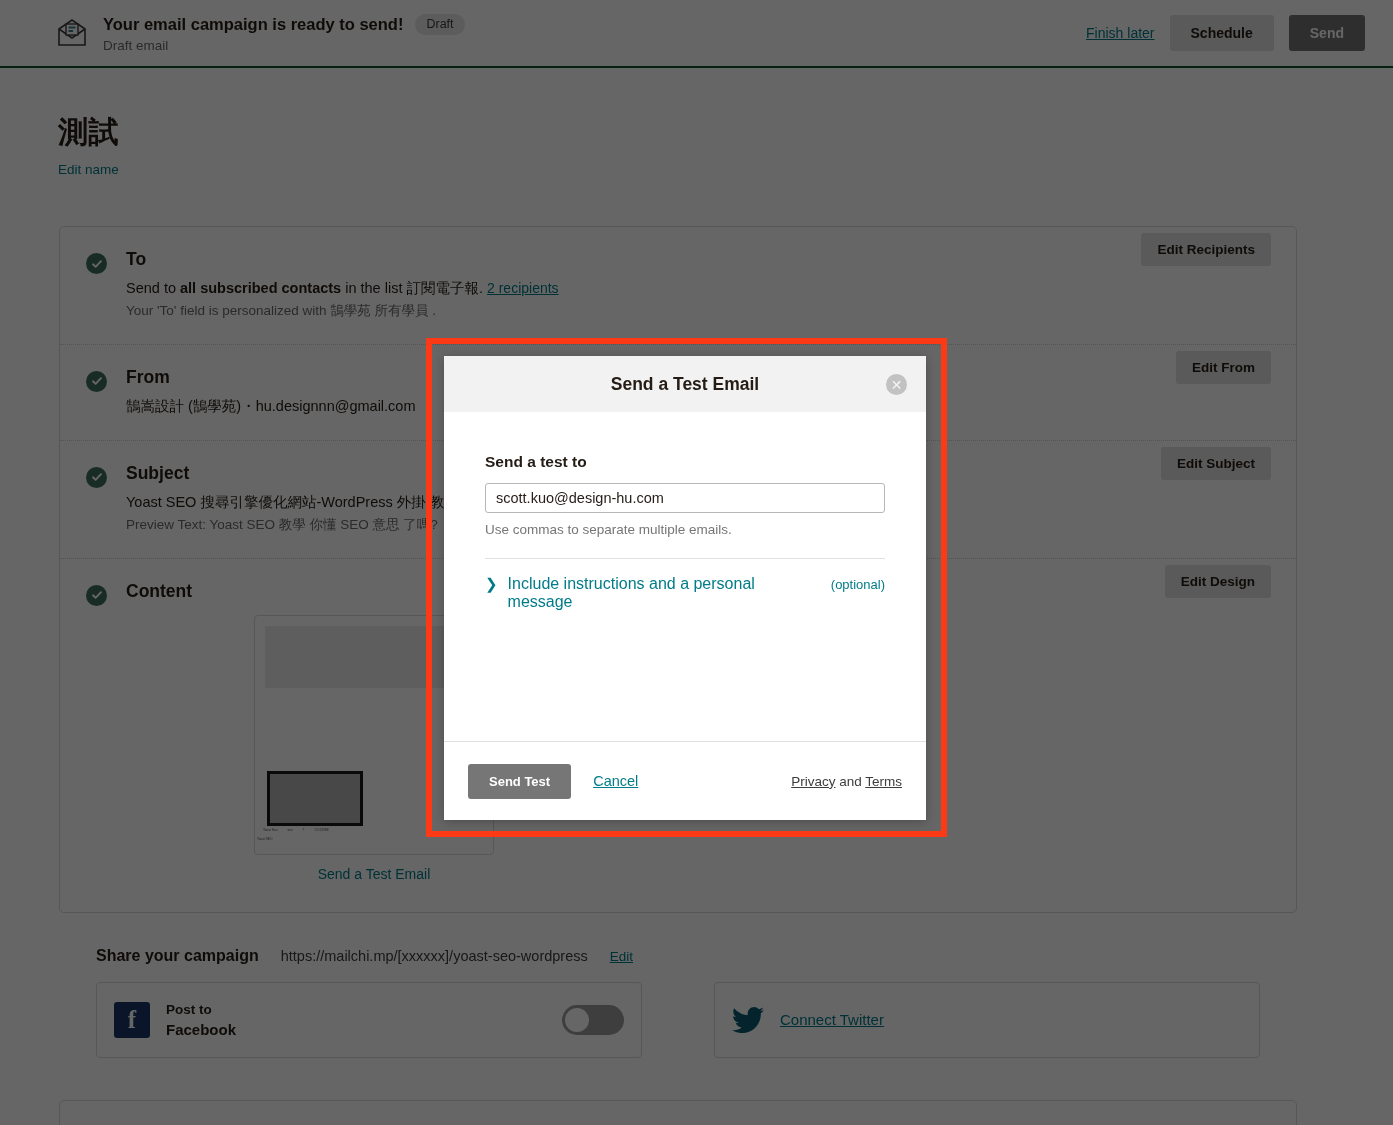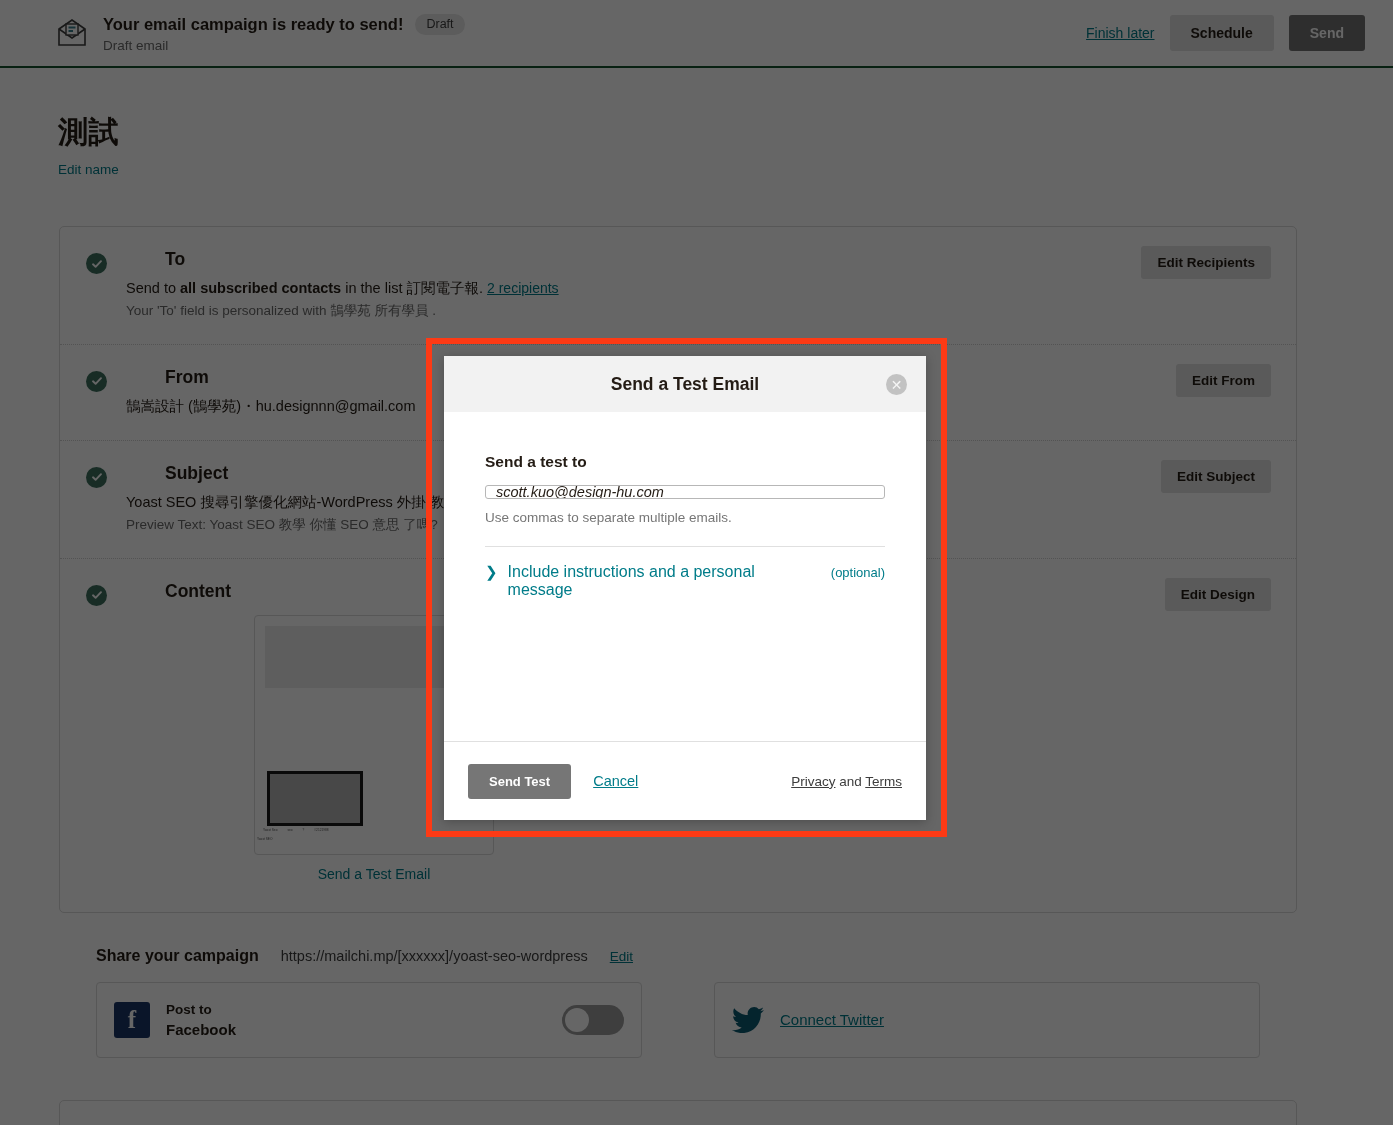--- a/index.html
+++ b/index.html
@@ -74,26 +74,26 @@
   }
   .section:last-child { border-bottom: none; }
   .check {
     width: 21px; height: 21px; flex: 0 0 21px;
     border-radius: 50%; background: #3d6f5e;
     display: flex; align-items: center; justify-content: center;
     margin-top: 4px; margin-right: 19px;
   }
   .check svg { width: 12px; height: 12px; }
   .sec-body { flex: 1; min-width: 0; }
-  .sec-title { font-size: 17.5px; font-weight: bold; color: #241c15; margin-bottom: 7px; margin-left: 39px; }
+  .sec-title { font-size: 17.5px; font-weight: bold; color: #241c15; margin-bottom: 7px; }
   .sec-line { font-size: 14.5px; color: #241c15; line-height: 1.6; }
   .sec-line.muted { color: #6a6a6a; font-size: 13.5px; }
   .sec-line b { font-weight: bold; }
   .sec-edit-btn {
-    position: absolute; right: 25px; top: 19px;
+    position: absolute; right: 25px; top: 6px;
     background: #e0e0e0; color: #241c15; font-weight: bold;
     font-size: 13.5px; border: none; border-radius: 3px;
     padding: 9px 16px; cursor: pointer; font-family: inherit;
     white-space: nowrap;
   }
 
   
   .content-section { padding-bottom: 30px; }
   .content-inner { display: flex; gap: 30px; width: 100%; }
   .preview-col { width: 240px; flex: 0 0 240px; margin-left: 128px; margin-top: 6px; }
@@ -188,24 +188,24 @@
     position: absolute; right: 19px; top: 18px;
     width: 21px; height: 21px; border-radius: 50%;
     background: #c2c2c2; color: #f5f5f5;
     display: flex; align-items: center; justify-content: center;
     font-size: 14px; cursor: pointer; line-height: 1;
     font-family: "Liberation Sans", sans-serif;
   }
   .modal-body { flex: 1; padding: 41px 41px 0 41px; }
   .field-label { font-size: 15.5px; font-weight: bold; color: #241c15; margin-bottom: 12px; }
   .text-input {
-    width: 100%; height: 14px;
+    width: 100%; height: 30px;
     border: 1px solid #b7b7b7; border-radius: 3px;
     padding: 0 10px; font-size: 14.5px; color: #241c15;
-    font-family: inherit; background: #ffffff; font-style: italic;
+    font-family: inherit; background: #ffffff;
   }
   .field-help { font-size: 13.5px; color: #767676; margin-top: 9px; }
   .modal-divider { border-top: 1px solid #e0e0e0; margin: 21px 0 0 0; }
   .accordion {
     display: flex; align-items: baseline; gap: 10px;
     padding-top: 16px; cursor: pointer;
   }
   .chev { color: #007c89; font-size: 15px; font-weight: bold; line-height: 1; }
   .accordion-label { font-size: 16px; color: #007c89; }
   .accordion-opt { font-size: 13px; color: #007c89; margin-left: 4px; }

